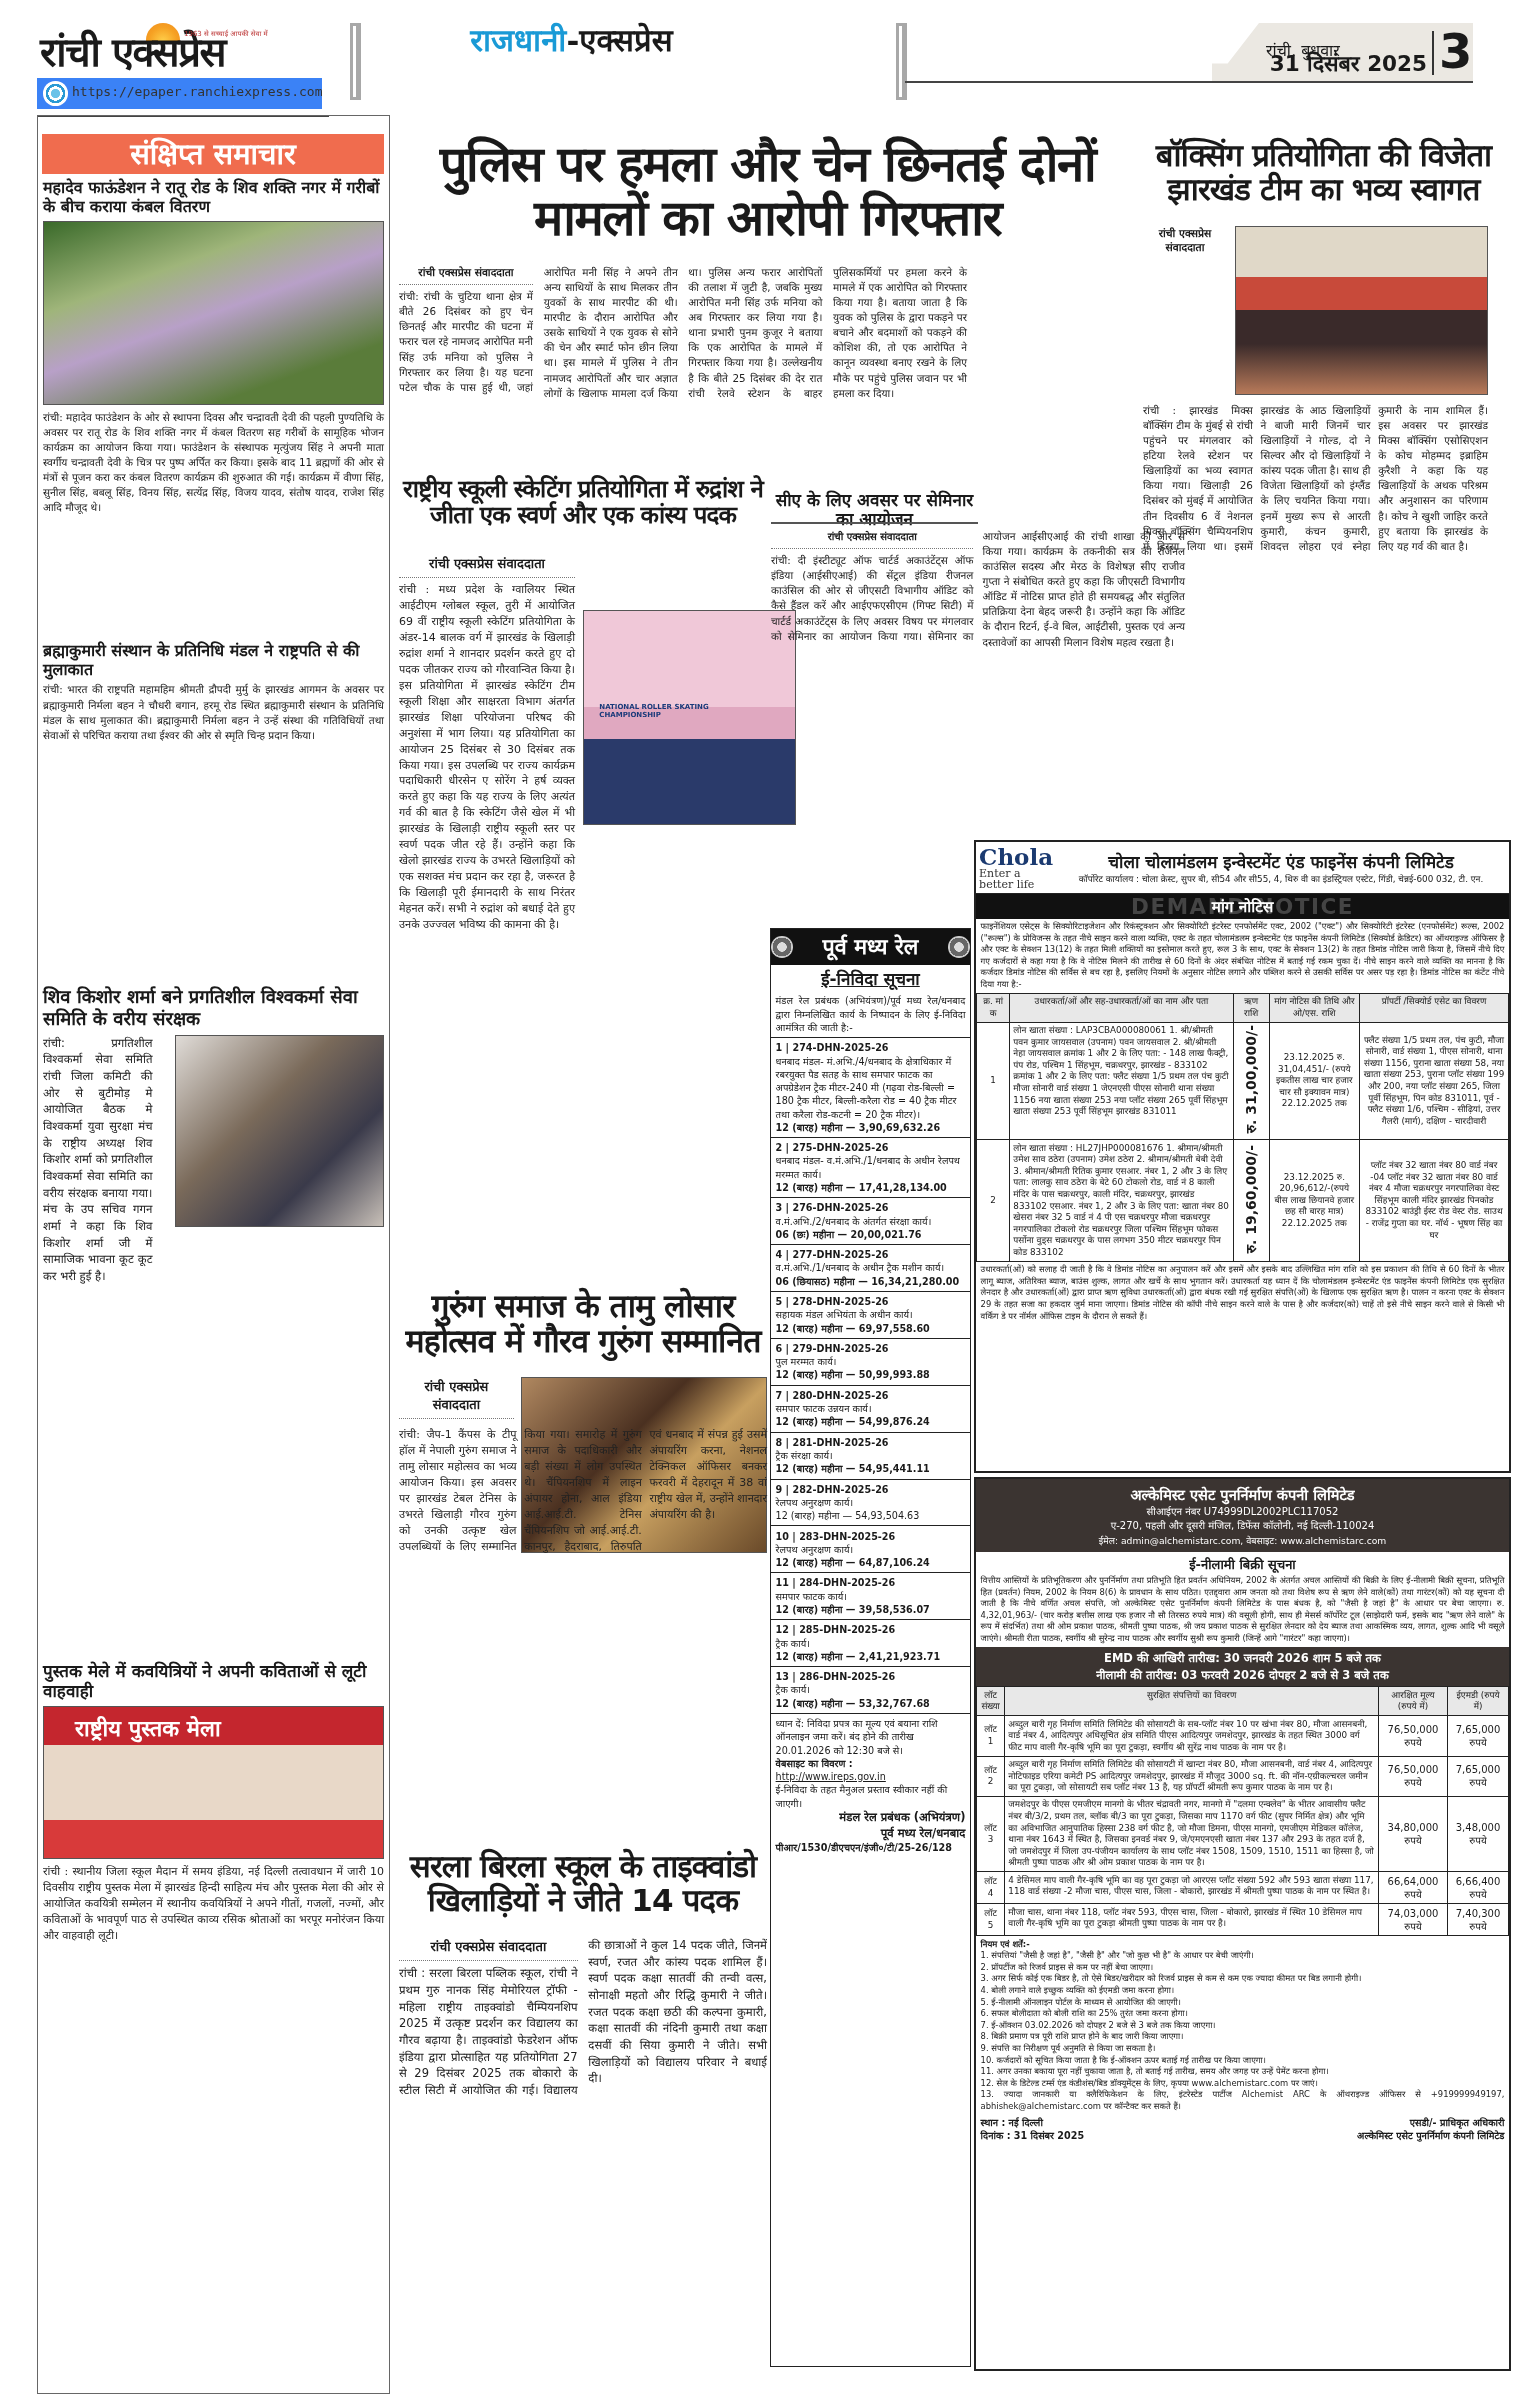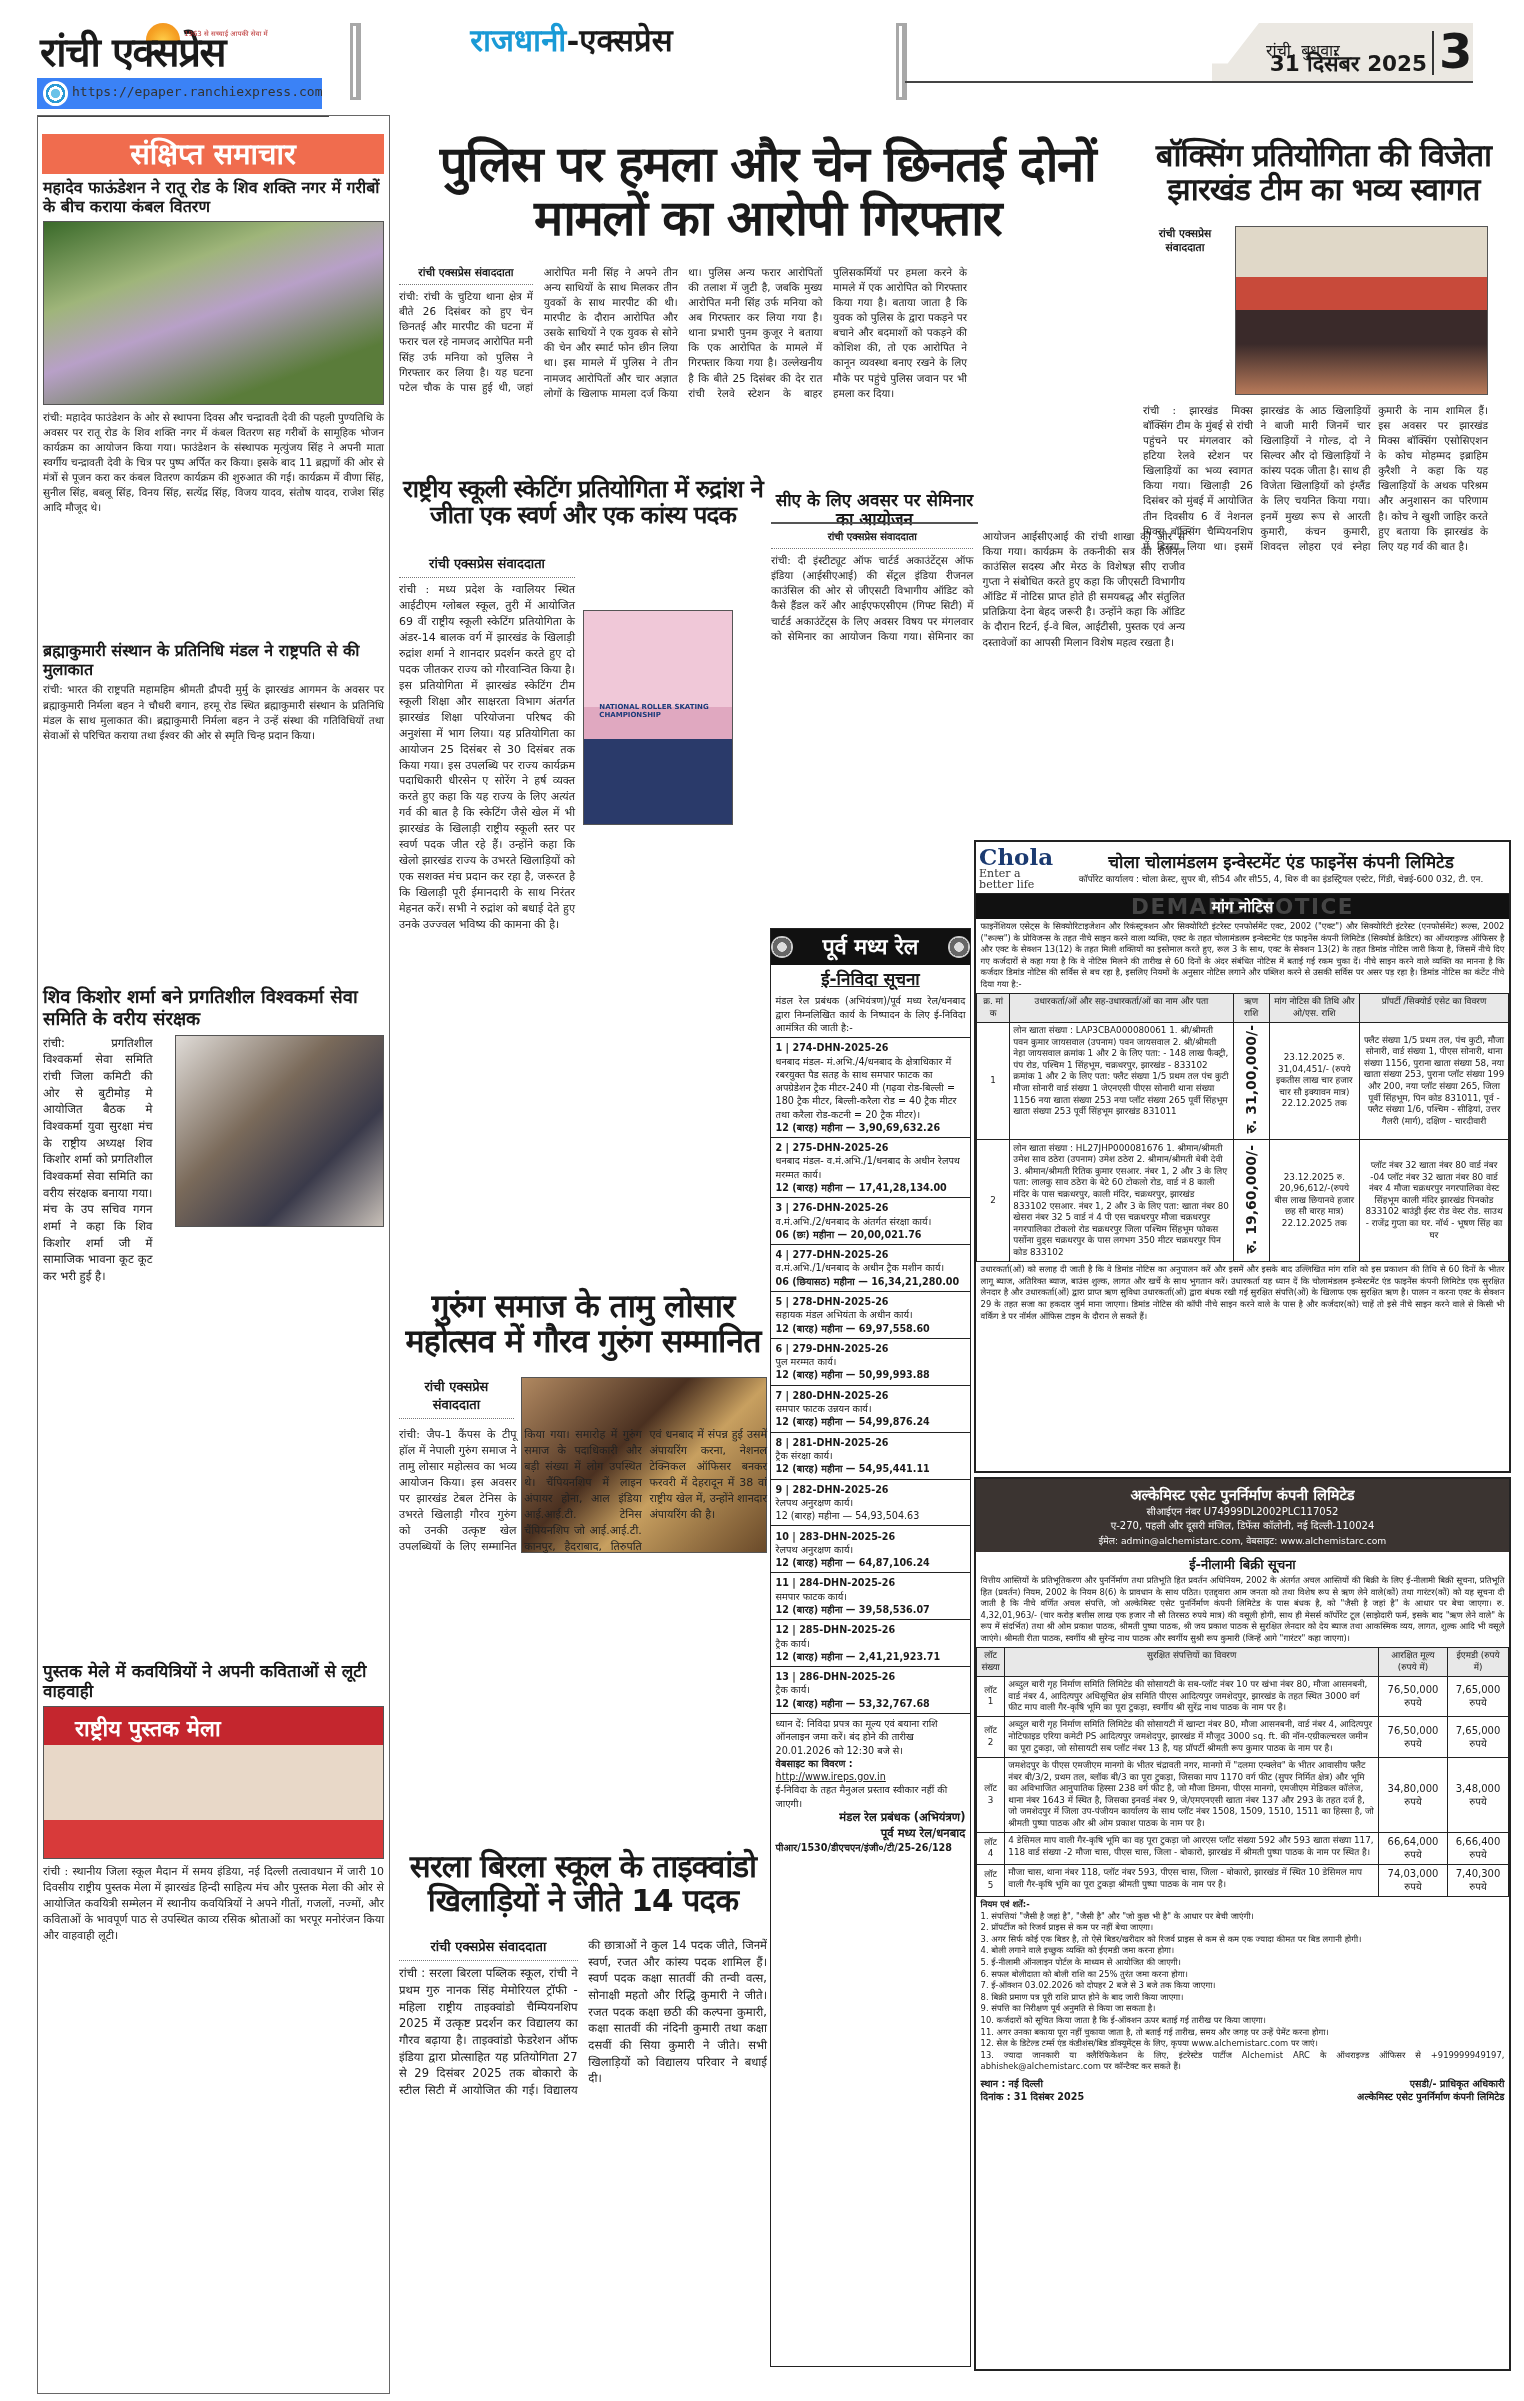--- a/index.html
+++ b/index.html
@@ -98,21 +98,21 @@
 <div class="abs" style="left:399px;top:265px;width:568px;column-count:4;column-gap:10.7px">
   <div class="byline" style="font-size:10.7px">रांची एक्सप्रेस संवाददाता</div>
   <div class="body" style="font-size:10.4px">रांची: रांची के चुटिया थाना क्षेत्र में बीते 26 दिसंबर को हुए चेन छिनतई और मारपीट की घटना में फरार चल रहे नामजद आरोपित मनी सिंह उर्फ मनिया को पुलिस ने गिरफ्तार कर लिया है। यह घटना पटेल चौक के पास हुई थी, जहां आरोपित मनी सिंह ने अपने तीन अन्य साथियों के साथ मिलकर तीन युवकों के साथ मारपीट की थी। मारपीट के दौरान आरोपित और उसके साथियों ने एक युवक से सोने की चेन और स्मार्ट फोन छीन लिया था। इस मामले में पुलिस ने तीन नामजद आरोपितों और चार अज्ञात लोगों के खिलाफ मामला दर्ज किया था। पुलिस अन्य फरार आरोपितों की तलाश में जुटी है, जबकि मुख्य आरोपित मनी सिंह उर्फ मनिया को अब गिरफ्तार कर लिया गया है। थाना प्रभारी पुनम कुजूर ने बताया कि एक आरोपित के मामले में गिरफ्तार किया गया है। उल्लेखनीय है कि बीते 25 दिसंबर की देर रात रांची रेलवे स्टेशन के बाहर पुलिसकर्मियों पर हमला करने के मामले में एक आरोपित को गिरफ्तार किया गया है। बताया जाता है कि युवक को पुलिस के द्वारा पकड़ने पर बचाने और बदमाशों को पकड़ने की कोशिश की, तो एक आरोपित ने कानून व्यवस्था बनाए रखने के लिए मौके पर पहुंचे पुलिस जवान पर भी हमला कर दिया।</div>
 </div>
 
 <div class="abs h-main" style="left:399px;top:476px;width:368px;font-size:24px;letter-spacing:-0.8px">राष्ट्रीय स्कूली स्केटिंग प्रतियोगिता में रुद्रांश ने जीता एक स्वर्ण और एक कांस्य पदक</div>
 <div class="abs" style="left:399px;top:554px;width:176px">
   <div class="byline">रांची एक्सप्रेस संवाददाता</div>
   <div class="body">रांची : मध्य प्रदेश के ग्वालियर स्थित आईटीएम ग्लोबल स्कूल, तुरी में आयोजित 69 वीं राष्ट्रीय स्कूली स्केटिंग प्रतियोगिता के अंडर-14 बालक वर्ग में झारखंड के खिलाड़ी रुद्रांश शर्मा ने शानदार प्रदर्शन करते हुए दो पदक जीतकर राज्य को गौरवान्वित किया है। इस प्रतियोगिता में झारखंड स्केटिंग टीम स्कूली शिक्षा और साक्षरता विभाग अंतर्गत झारखंड शिक्षा परियोजना परिषद की अनुशंसा में भाग लिया। यह प्रतियोगिता का आयोजन 25 दिसंबर से 30 दिसंबर तक किया गया। इस उपलब्धि पर राज्य कार्यक्रम पदाधिकारी धीरसेन ए सोरेंग ने हर्ष व्यक्त करते हुए कहा कि यह राज्य के लिए अत्यंत गर्व की बात है कि स्केटिंग जैसे खेल में भी झारखंड के खिलाड़ी राष्ट्रीय स्कूली स्तर पर स्वर्ण पदक जीत रहे हैं। उन्होंने कहा कि खेलो झारखंड राज्य के उभरते खिलाड़ियों को एक सशक्त मंच प्रदान कर रहा है, जरूरत है कि खिलाड़ी पूरी ईमानदारी के साथ निरंतर मेहनत करें। सभी ने रुद्रांश को बधाई देते हुए उनके उज्ज्वल भविष्य की कामना की है।</div>
 </div>
-<div class="abs photo" style="left:583px;top:610px;width:150px;height:215px;position:absolute;background:linear-gradient(180deg,#f0c8d8 0 45%,#e0a8c0 45% 60%,#2a3a6a 60% 100%)">
+<div class="abs photo" style="left:583px;top:610px;width:213px;height:215px;position:absolute;background:linear-gradient(180deg,#f0c8d8 0 45%,#e0a8c0 45% 60%,#2a3a6a 60% 100%)">
   <div style="position:absolute;left:15.3px;top:92px;font-size:7px;color:#1a3a7a;font-weight:bold;width:153px">NATIONAL ROLLER SKATING CHAMPIONSHIP</div>
 </div>
 
 <div class="abs h-main" style="left:399px;top:1289px;width:368px;font-size:32px;letter-spacing:-0.8px">गुरुंग समाज के तामु लोसार महोत्सव में गौरव गुरुंग सम्मानित</div>
 <div class="abs" style="left:399px;top:1377px;width:368px;display:flex;gap:7.7px">
   <div style="width:115px">
     <div class="byline">रांची एक्सप्रेस संवाददाता</div>
   </div>
   <div class="photo" style="width:246px;height:176px;background:linear-gradient(135deg,#b08860,#4a3020 40%,#c8a060 60%,#6a4a2a)"></div>
 </div>
@@ -270,20 +270,24 @@
 
 <div class="abs notice" style="left:974px;top:1477px;width:537px;height:894px;overflow:hidden">
   <div class="alc-head">
     <div style="font-size:14.6px;font-weight:bold">अल्केमिस्ट एसेट पुनर्निर्माण कंपनी लिमिटेड</div>
     <div style="font-size:10px">सीआईएन नंबर U74999DL2002PLC117052</div>
     <div style="font-size:10px">ए-270, पहली और दूसरी मंजिल, डिफेंस कॉलोनी, नई दिल्ली-110024</div>
     <div style="font-size:9.2px">ईमेल: admin@alchemistarc.com, वेबसाइट: www.alchemistarc.com</div>
   </div>
   <div style="text-align:center;font-size:13px;font-weight:bold;margin-top:3.1px">ई-नीलामी बिक्री सूचना</div>
   <div class="small">वित्तीय आस्तियों के प्रतिभूतिकरण और पुनर्निर्माण तथा प्रतिभूति हित प्रवर्तन अधिनियम, 2002 के अंतर्गत अचल आस्तियों की बिक्री के लिए ई-नीलामी बिक्री सूचना, प्रतिभूति हित (प्रवर्तन) नियम, 2002 के नियम 8(6) के प्रावधान के साथ पठित। एतद्द्वारा आम जनता को तथा विशेष रूप से ऋण लेने वाले(कों) तथा गारंटर(कों) को यह सूचना दी जाती है कि नीचे वर्णित अचल संपत्ति, जो अल्केमिस्ट एसेट पुनर्निर्माण कंपनी लिमिटेड के पास बंधक है, को "जैसी है जहां है" के आधार पर बेचा जाएगा। रु. 4,32,01,963/- (चार करोड़ बत्तीस लाख एक हजार नौ सौ तिरसठ रुपये मात्र) की वसूली होगी, साथ ही मेसर्स कॉर्पोरेट टूल (साझेदारी फर्म, इसके बाद "ऋण लेने वाले" के रूप में संदर्भित) तथा श्री ओम प्रकाश पाठक, श्रीमती पुष्पा पाठक, श्री जय प्रकाश पाठक से सुरक्षित लेनदार को देय ब्याज तथा आकस्मिक व्यय, लागत, शुल्क आदि भी वसूले जाएंगे। श्रीमती रीता पाठक, स्वर्गीय श्री सुरेन्द्र नाथ पाठक और स्वर्गीय सुश्री रूप कुमारी (जिन्हें आगे "गारंटर" कहा जाएगा)।</div>
+  <div class="alc-head" style="padding:3.1px 0;font-weight:bold;font-size:11.5px">
+    <div>EMD की आखिरी तारीख: 30 जनवरी 2026 शाम 5 बजे तक</div>
+    <div>नीलामी की तारीख: 03 फरवरी 2026 दोपहर 2 बजे से 3 बजे तक</div>
+  </div>
   <table class="tbl">
     <thead>
         <tr id="alc-head">
           <th>लॉट संख्या</th>
           <th>सुरक्षित संपत्तियों का विवरण</th>
           <th>आरक्षित मूल्य (रुपये में)</th>
           <th>ईएमडी (रुपये में)</th>
         </tr>
       </thead>
     <tbody id="alc-body">

